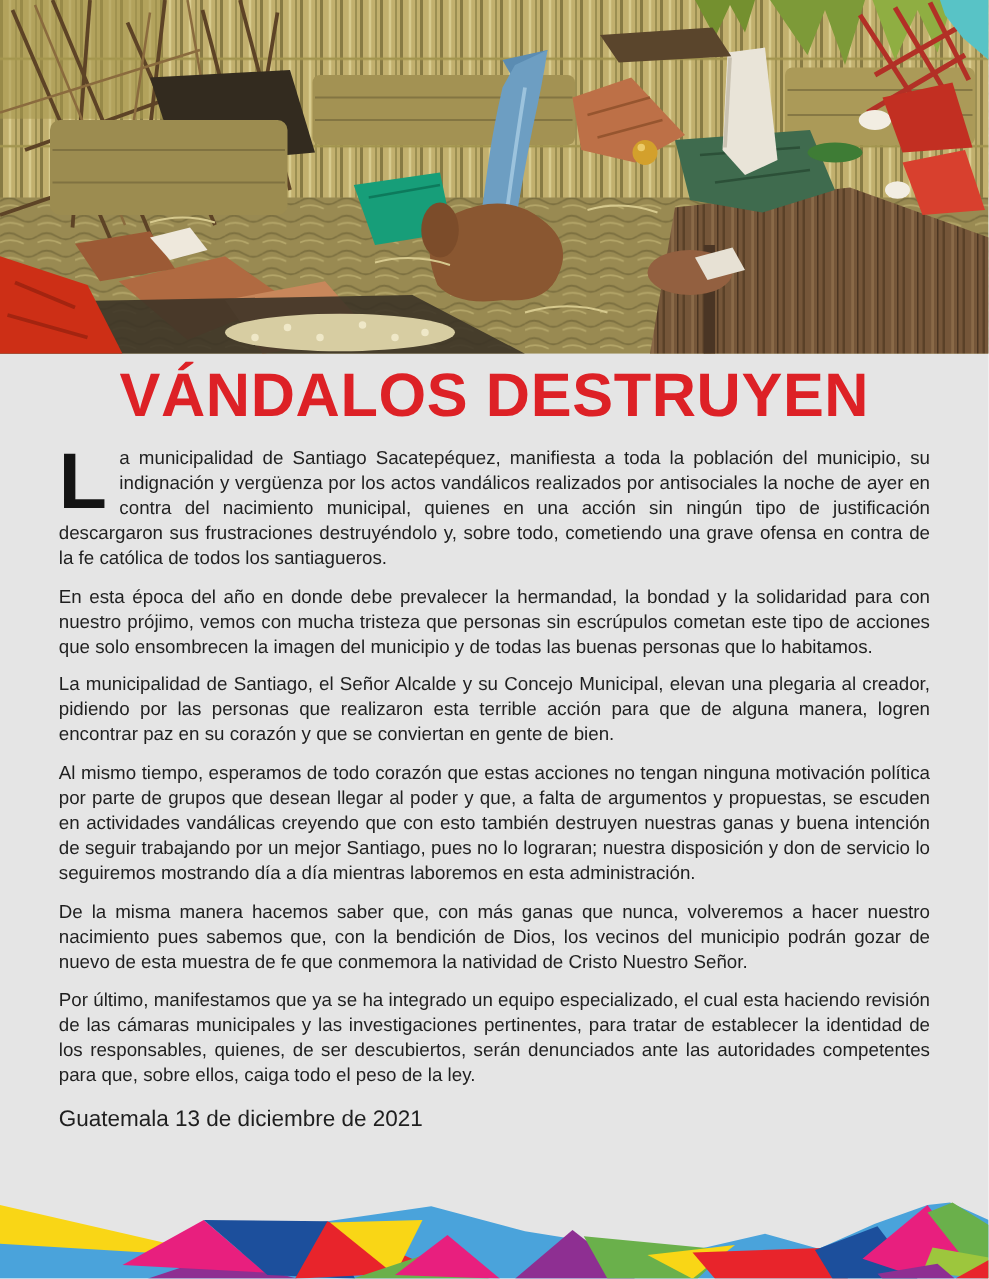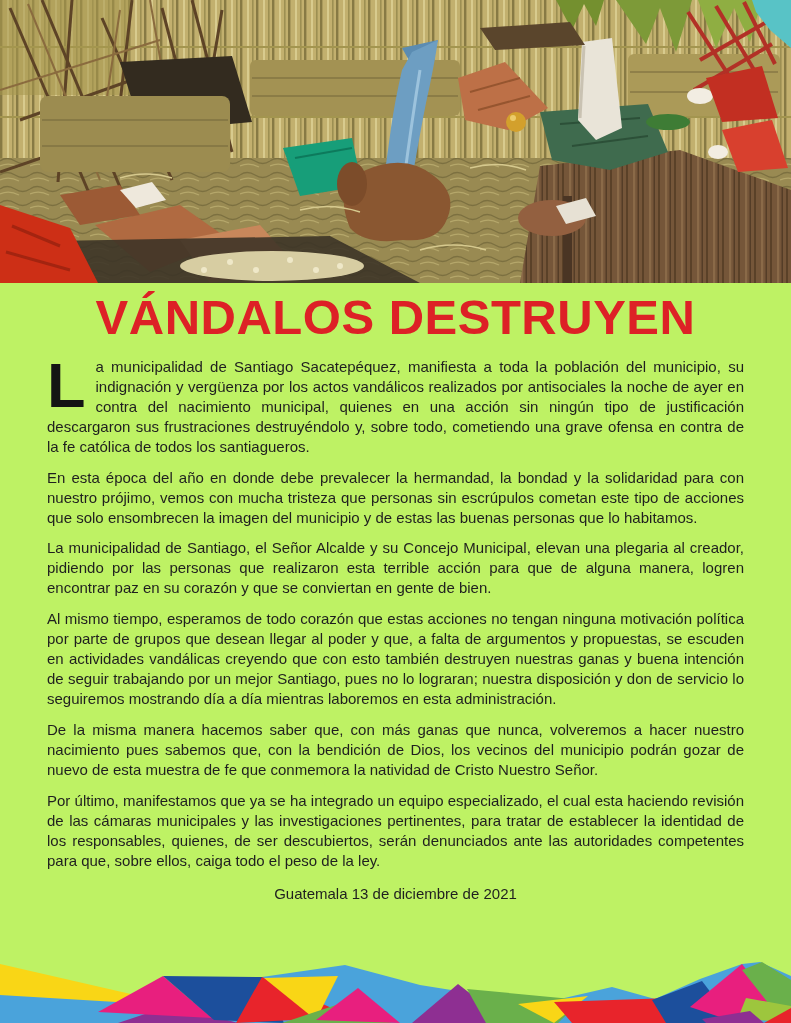--- a/index.html
+++ b/index.html
@@ -1,20 +1,20 @@
 <!DOCTYPE html>
 <html lang="es"><head>
 <meta charset="utf-8">
 <style>
   html,body{margin:0;padding:0;background:#ffffff;}
   .page{
     position:relative;
     width:791px;height:1023px;
     margin:0 auto;
-    background:#bef264;
+    background:#e5e5e5;
     overflow:hidden;
     font-family:"Liberation Sans","DejaVu Sans",sans-serif;
     color:#1f1f1f;
   }
   .photo{width:791px;height:283px;overflow:hidden;}
   .photo svg{display:block;width:791px;height:283px;}
   .headline{
     margin:9px 20px 4px 20px;
     text-align:center;
     font-size:49px;
@@ -35,22 +35,21 @@
   .dropcap{
     float:left;
     font-weight:bold;
     font-size:63px;
     line-height:50px;
     padding:3px 10px 0 0;
     color:#141414;
   }
   .dateline{
     margin:14px 0 0 0;
-    text-align:center;
-    font-size:15px;
+    font-size:18px;
     color:#1f1f1f;
   }
   .footer-art{
     position:absolute;
     left:0;bottom:0;
     width:791px;height:62px;
     pointer-events:none;
   }
   .footer-art svg{display:block;width:791px;height:62px;}
 </style>
@@ -205,21 +204,21 @@
       </g>
     </svg>
   </div>
 
   <h1 class="headline">
     <span class="hl-line">VÁNDALOS DESTRUYEN</span>
   </h1>
 
   <div class="body-copy">
     <p class="para lead"><span class="dropcap">L</span><span>a municipalidad de Santiago Sacatepéquez, manifiesta a toda la población del municipio, su indignación y vergüenza por los actos vandálicos realizados por antisociales la noche de ayer en contra del nacimiento municipal, quienes en una acción sin ningún tipo de justificación descargaron sus frustraciones destruyéndolo y, sobre todo, cometiendo una grave ofensa en contra de la fe católica de todos los santiagueros.</span></p>
-    <p class="para">En esta época del año en donde debe prevalecer la hermandad, la bondad y la solidaridad para con nuestro prójimo, vemos con mucha tristeza que personas sin escrúpulos cometan este tipo de acciones que solo ensombrecen la imagen del municipio y de estas las buenas personas que lo habitamos.</p>
+    <p class="para">En esta época del año en donde debe prevalecer la hermandad, la bondad y la solidaridad para con nuestro prójimo, vemos con mucha tristeza que personas sin escrúpulos cometan este tipo de acciones que solo ensombrecen la imagen del municipio y de todas las buenas personas que lo habitamos.</p>
     <p class="para">La municipalidad de Santiago, el Señor Alcalde y su Concejo Municipal, elevan una plegaria al creador, pidiendo por las personas que realizaron esta terrible acción para que de alguna manera, logren encontrar paz en su corazón y que se conviertan en gente de bien.</p>
     <p class="para">Al mismo tiempo, esperamos de todo corazón que estas acciones no tengan ninguna motivación política por parte de grupos que desean llegar al poder y que, a falta de argumentos y propuestas, se escuden en actividades vandálicas creyendo que con esto también destruyen nuestras ganas y buena intención de seguir trabajando por un mejor Santiago, pues no lo lograran; nuestra disposición y don de servicio lo seguiremos mostrando día a día mientras laboremos en esta administración.</p>
     <p class="para">De la misma manera hacemos saber que, con más ganas que nunca, volveremos a hacer nuestro nacimiento pues sabemos que, con la bendición de Dios, los vecinos del municipio podrán gozar de nuevo de esta muestra de fe que conmemora la natividad de Cristo Nuestro Señor.</p>
     <p class="para">Por último, manifestamos que ya se ha integrado un equipo especializado, el cual esta haciendo revisión de las cámaras municipales y las investigaciones pertinentes, para tratar de establecer la identidad de los responsables, quienes, de ser descubiertos, serán denunciados ante las autoridades competentes para que, sobre ellos, caiga todo el peso de la ley.</p>
     <p class="dateline">Guatemala 13 de diciembre de 2021</p>
   </div>
 
   <div class="footer-art">
     <svg viewBox="0 0 791 62" preserveAspectRatio="none">
       <polygon points="0,8 60,20 120,34 183,45 255,17 345,4 420,24 470,32 560,38 612,26 655,38 700,18 742,3 760,1 791,15 791,62 0,62" fill="#4aa3db"></polygon>

